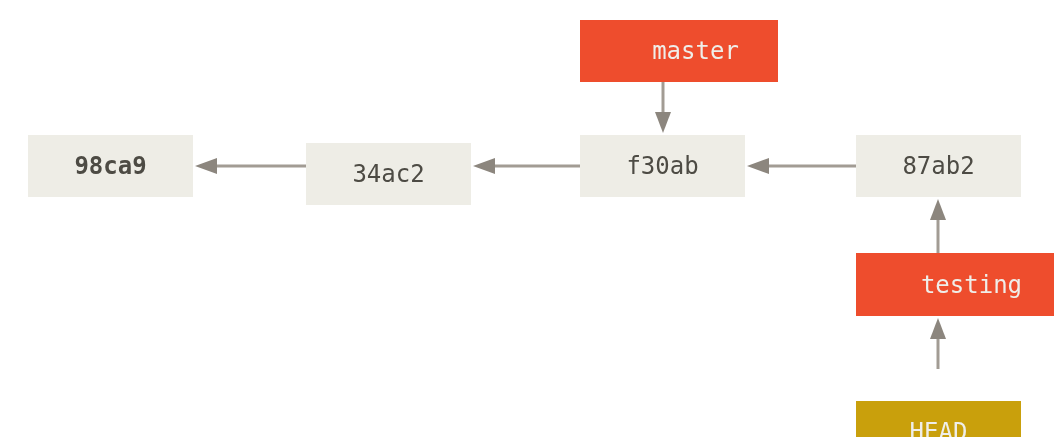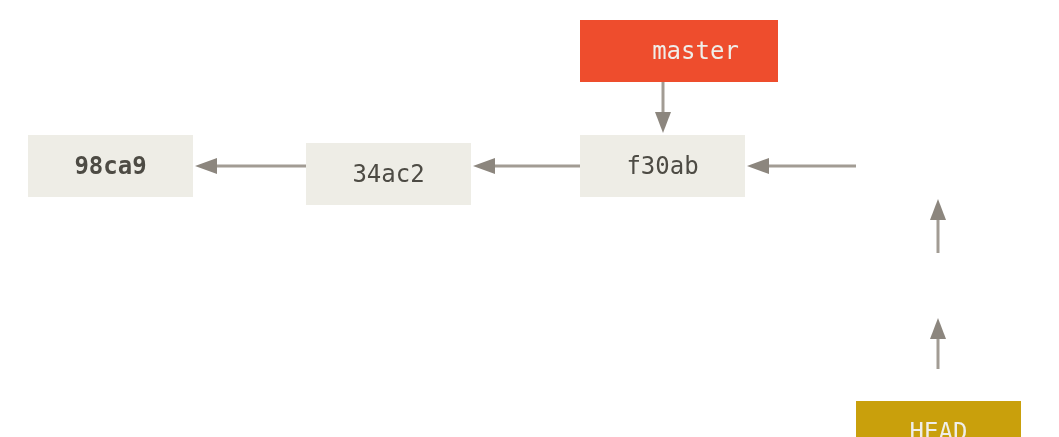--- a/index.html
+++ b/index.html
@@ -120,23 +120,29 @@
   </div>
 
   <div class="node commit commit-34ac2">
     <span>34ac2</span>
   </div>
 
   <div class="node commit commit-f30ab">
     <span>f30ab</span>
   </div>
 
+  <div class="node commit commit-87ab2">
+    <span>87ab2</span>
+  </div>
 
   <div class="node branch branch-master">
     <span>master</span>
   </div>
 
+  <div class="node branch branch-testing">
+    <span>testing</span>
+  </div>
 
   <div class="node head head-box">
     <span>HEAD</span>
   </div>
 
 </div>
 
 </body></html>

